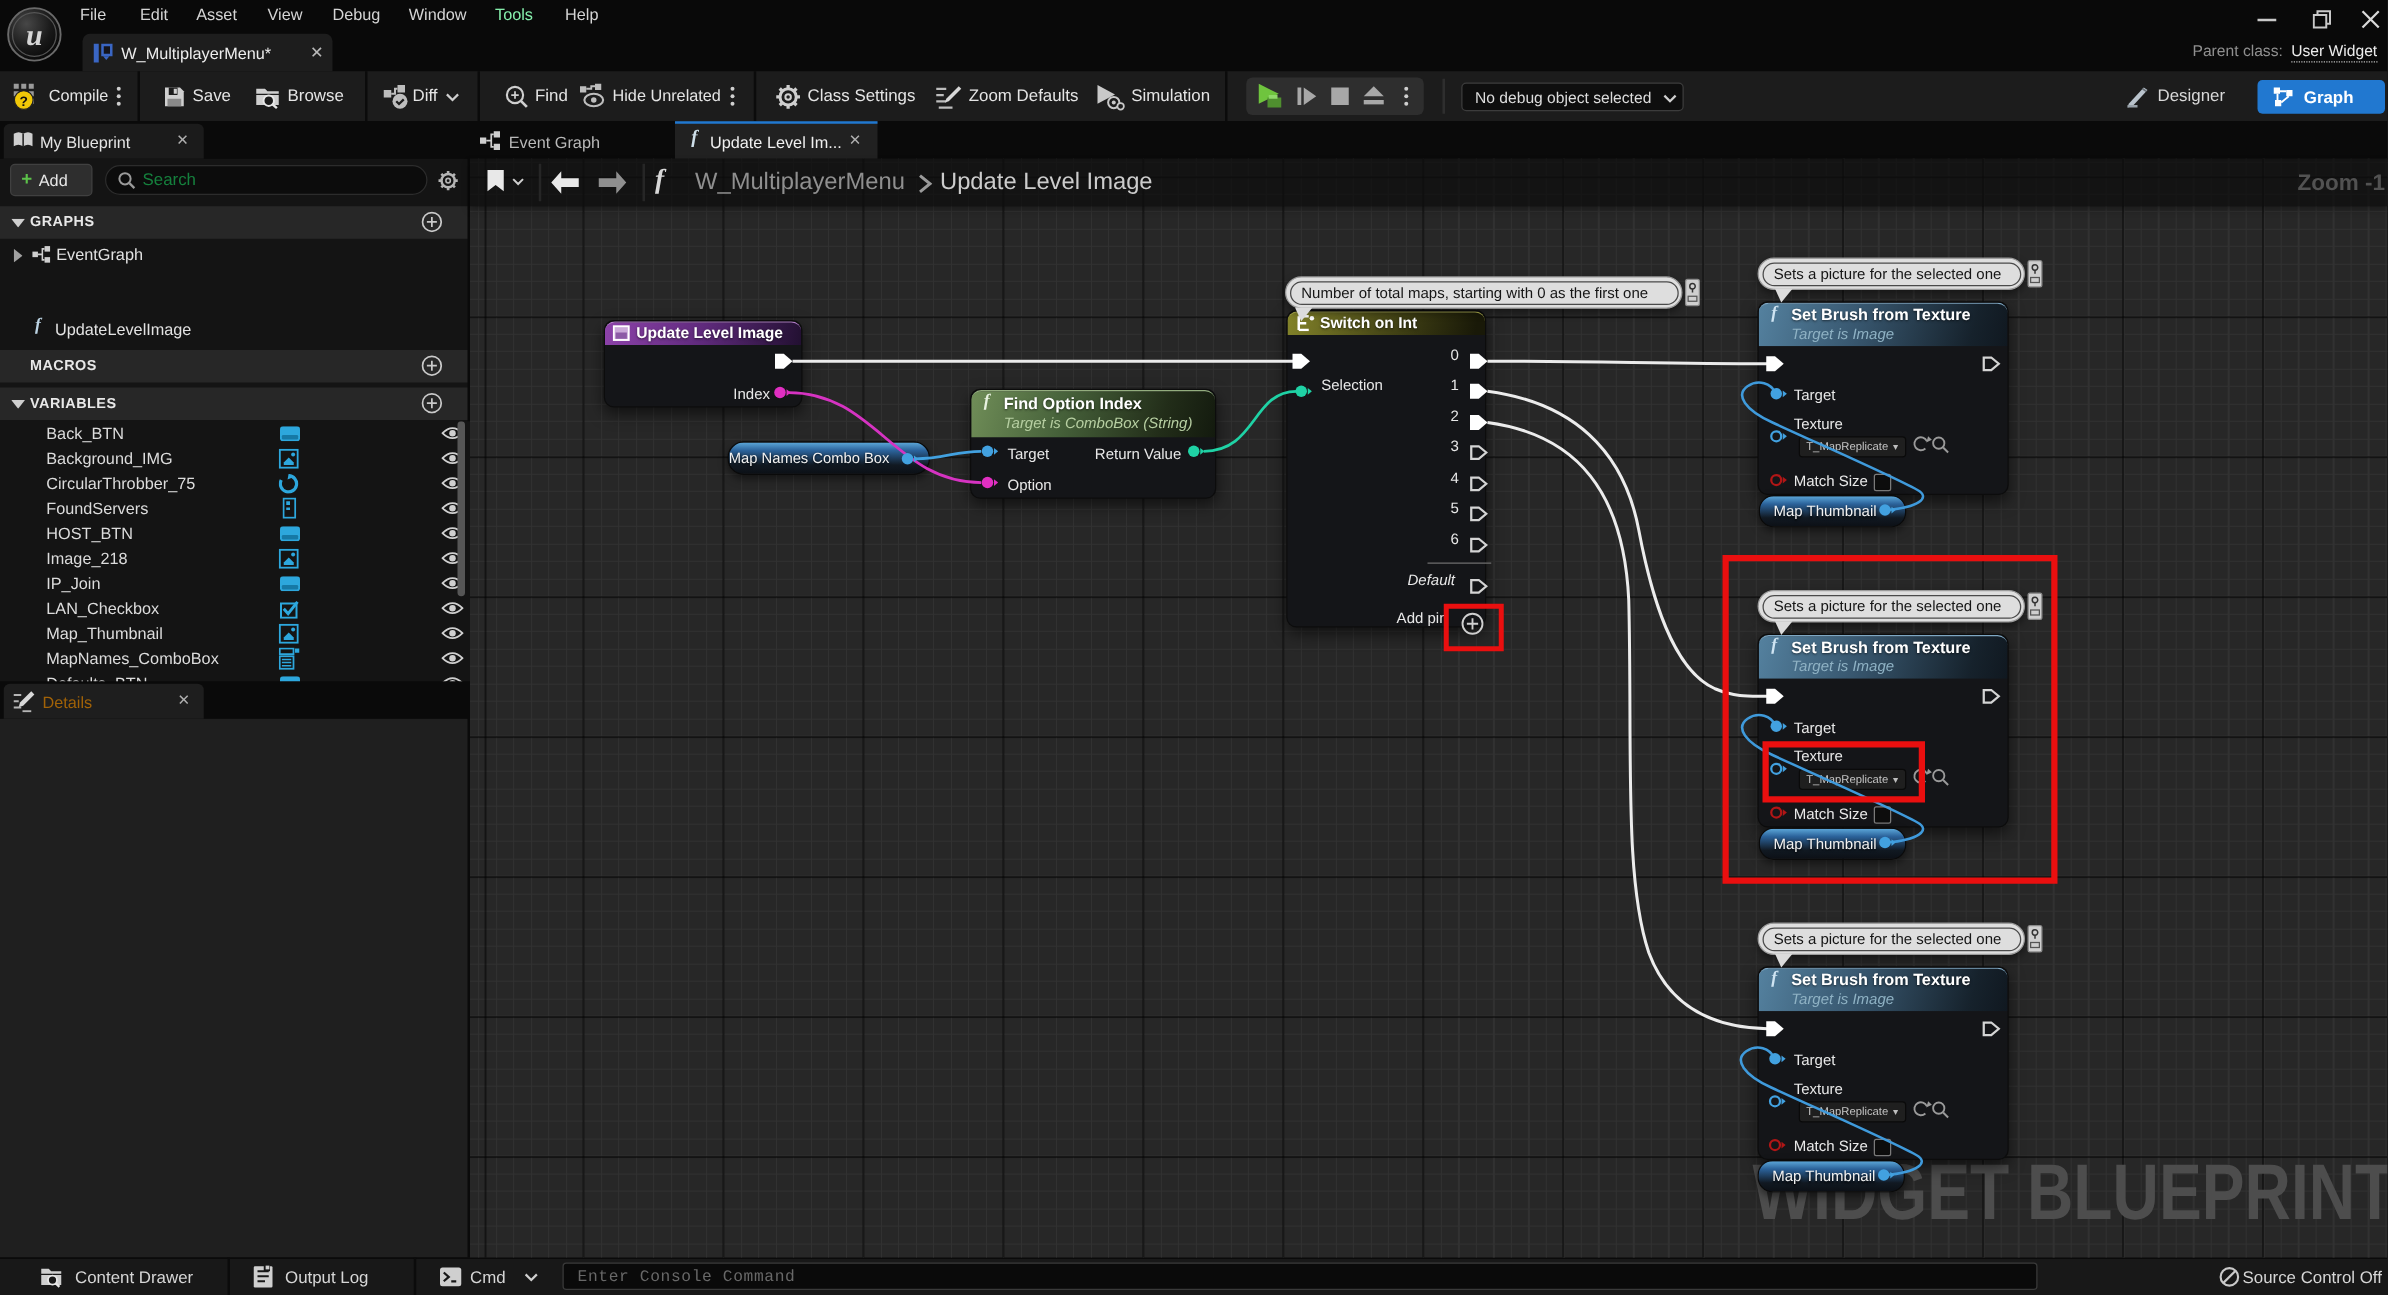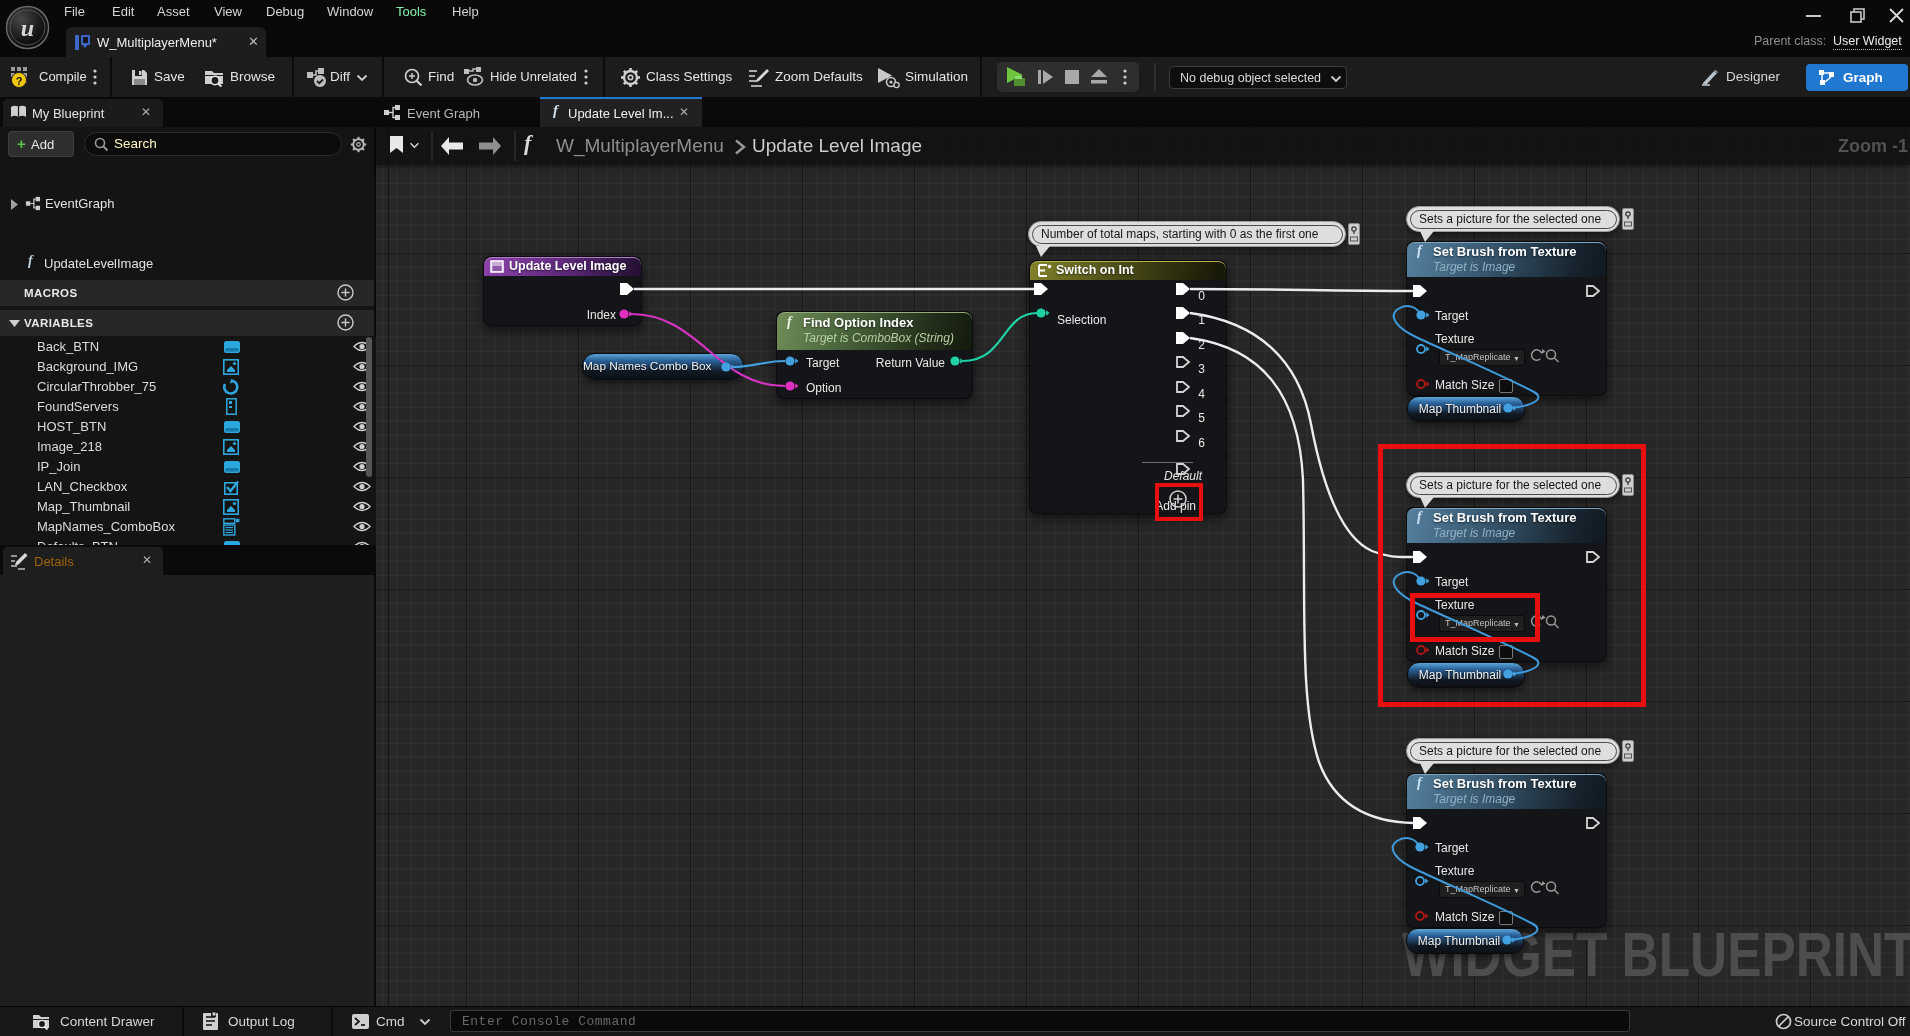--- a/index.html
+++ b/index.html
@@ -258,32 +258,42 @@
 <div class="abs" style="left:0;top:127px;width:376px;height:418px;background:#141414;overflow:hidden">
 
   <div class="abs" style="left:8px;top:4px;width:66px;height:26px;background:#2e2e2e;border:1px solid #404040;border-radius:4px"></div>
   <div class="abs" style="left:17px;top:8px;color:#5cc24a;font-weight:bold;font-size:15px">+</div>
   <div class="abs" style="left:31px;top:10px;color:#e8e8e8;font-size:13px">Add</div>
   <div class="abs" style="left:84px;top:5px;width:258px;height:24px;background:#0c0c0c;border:1px solid #2c2c2c;border-radius:12px"></div>
   <svg class="abs" style="left:94px;top:10px" width="15" height="15" viewBox="0 0 15 15">
       <circle cx="6" cy="6" r="4.5" fill="none" stroke="#9a9a9a" stroke-width="1.6"></circle>
       <line x1="9.5" y1="9.5" x2="13.5" y2="13.5" stroke="#9a9a9a" stroke-width="1.8"></line>
     </svg>
-  <div class="abs" style="left:114px;top:9px;color:#fef9c3;font-size:13.5px">Search</div>
+  <div class="abs" style="left:114px;top:9px;color:#15803d;font-size:13.5px">Search</div>
   <svg class="abs" style="left:350px;top:9px" width="17" height="17" viewBox="0 0 21 21">
       <g stroke="#b5b5b5" stroke-width="2.6">
         <line x1="10.5" y1="1" x2="10.5" y2="20"></line>
         <line x1="1" y1="10.5" x2="20" y2="10.5"></line>
         <line x1="3.8" y1="3.8" x2="17.2" y2="17.2"></line>
         <line x1="17.2" y1="3.8" x2="3.8" y2="17.2"></line>
       </g>
       <circle cx="10.5" cy="10.5" r="6.5" fill="#141414" stroke="#b5b5b5" stroke-width="2.4"></circle>
       <circle cx="10.5" cy="10.5" r="2.2" fill="#141414" stroke="#b5b5b5" stroke-width="1.6"></circle>
     </svg>
 
+  <div class="shead" style="top:38px">
+      <svg class="abs" style="left:9px;top:10px" width="11" height="7" viewBox="0 0 11 7">
+        <path d="M0 0 h11 L5.5 7 z" fill="#cfcfcf"></path>
+      </svg>
+      <span class="stxt">GRAPHS</span>
+  <svg class="plus" width="17" height="17" viewBox="0 0 17 17">
+        <circle cx="8.5" cy="8.5" r="7.5" fill="none" stroke="#c9c9c9" stroke-width="1.4"></circle>
+        <path d="M8.5 4.5 v8 M4.5 8.5 h8" stroke="#c9c9c9" stroke-width="1.4"></path>
+      </svg>
+    </div>
   <svg class="abs" style="left:11px;top:72px" width="7" height="11" viewBox="0 0 7 11">
       <path d="M0 0 L7 5.5 L0 11 z" fill="#a0a0a0"></path>
     </svg>
   <svg class="abs" style="left:25px;top:69px" width="16" height="15" viewBox="0 0 18 17">
       <g fill="#cfcfcf">
         <rect x="1" y="6" width="5" height="5"></rect>
         <rect x="12" y="1" width="5" height="5"></rect>
         <rect x="12" y="11" width="5" height="5"></rect>
         <path d="M6 8.5 h4 M10 8.5 v-5 h2 M10 8.5 v5 h2" stroke="#cfcfcf" stroke-width="1.4" fill="none"></path>
       </g>
@@ -543,21 +553,21 @@
 <div class="node" style="left:776px;top:311px;width:197px;height:88px">
 <div class="nhead" style="height:38px;background:linear-gradient(105deg,#708e58 0%,#46613a 38%,#222d19 78%,#131a0e 100%);border-top:1px solid #93ad7e"></div>
 <div class="abs" style="left:10px;top:2px;color:#e8f2e0;font-size:14px;font-style:italic;font-family:'Liberation Serif',serif;font-weight:bold">f</div>
 <div class="ntitle abs" style="left:26px;top:3px;font-size:13px">Find Option Index</div>
 <div class="nsub abs" style="left:26px;top:19px;font-size:12px;color:#b7cfa2">Target is ComboBox (String)</div>
 <div class="plabel" style="left:29px;top:44px">Target</div>
 <div class="plabel" style="right:27px;top:44px">Return Value</div>
 <div class="plabel" style="left:29px;top:69px">Option</div>
 </div>
 
-<div class="node" style="left:1029px;top:260px;width:198px;height:254px">
+<div class="node" style="left:1029px;top:248px;width:160px;height:254px">
 <div class="nhead" style="height:19px;background:linear-gradient(100deg,#83832a 0%,#4c4c18 45%,#191908 95%);border-top:1px solid #b2b24e"></div>
 <svg class="abs" style="left:7px;top:3px" width="15" height="13" viewBox="0 0 15 13">
       <path d="M2 1 v11 M2 1 h8 M2 6.5 h6 M2 12 h8" stroke="#fff" stroke-width="2" fill="none"></path>
       <circle cx="12.5" cy="2.5" r="1.8" fill="#fff"></circle>
     </svg>
 <div class="ntitle abs" style="left:26px;top:2px;font-size:12.5px">Switch on Int</div>
 <div class="plabel" style="left:27px;top:52px">Selection</div>
 <div class="plabel" style="right:21px;top:28px">0</div>
 <div class="plabel" style="right:21px;top:52px">1</div>
 <div class="plabel" style="right:21px;top:77px">2</div>

